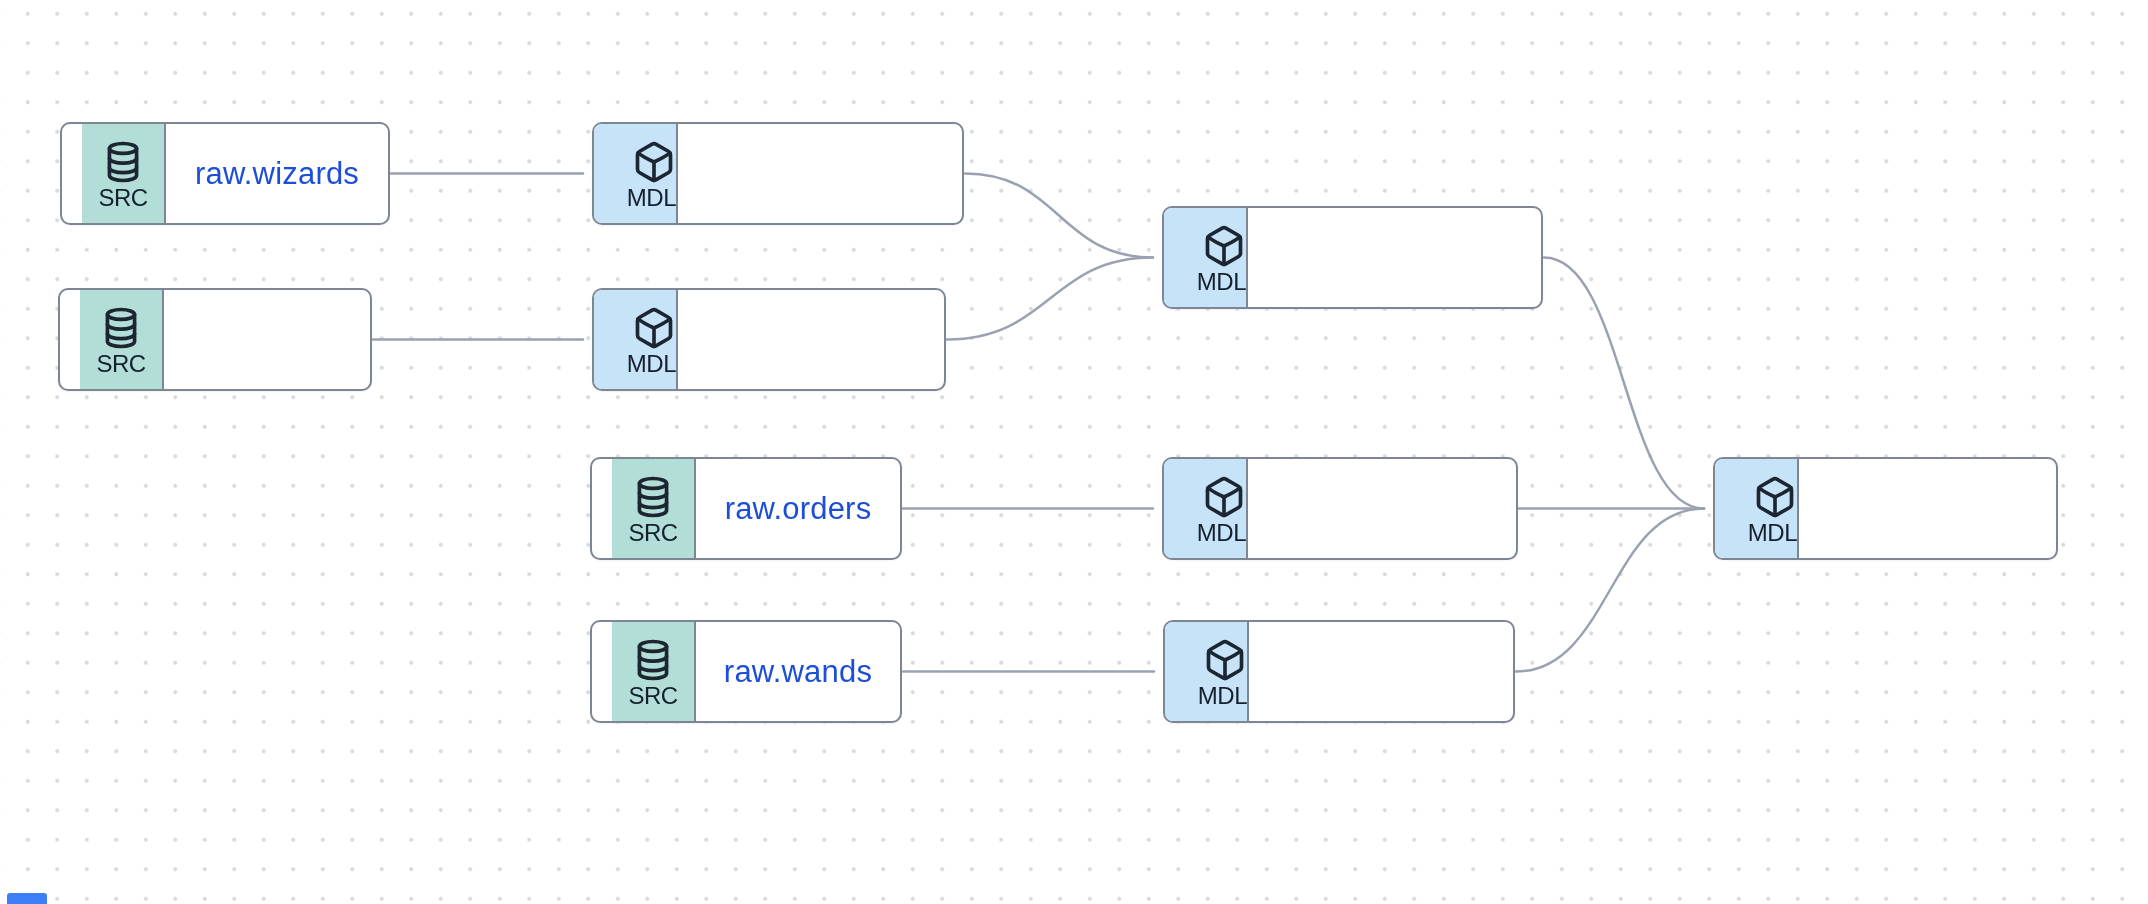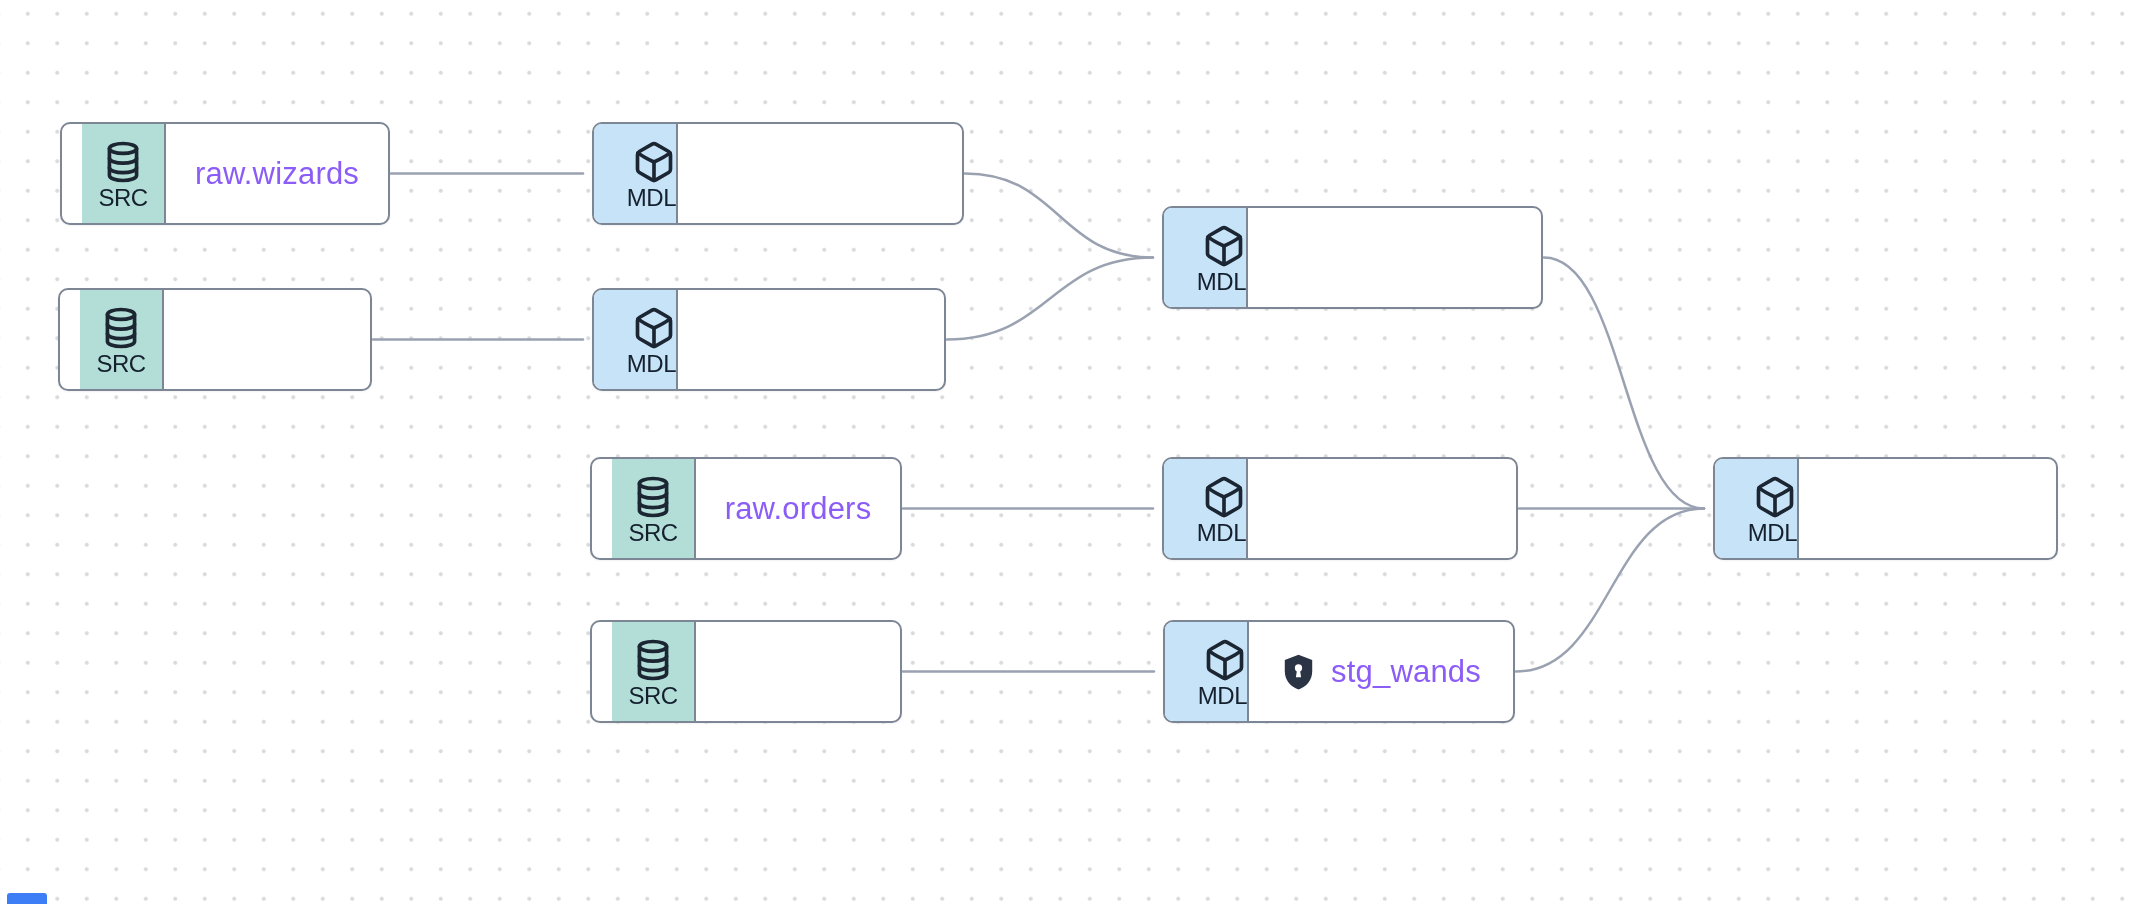--- a/index.html
+++ b/index.html
@@ -33,21 +33,21 @@
     letter-spacing:-0.5px;
   }
   .node-body{
     flex:1;display:flex;align-items:center;justify-content:center;
     gap:15px;padding:0 22px;min-width:0;
   }
   .shield{display:none;align-items:center;}
   .node.has-shield .shield{display:flex;}
   .shield svg{width:35px;height:38px;}
   .node-name{
-    font-size:31px;color:#8b5cf6;white-space:nowrap;letter-spacing:0.2px;
+    font-size:31px;color:#1d4ed8;white-space:nowrap;letter-spacing:0.2px;
   }
   #corner-fragment{
     position:absolute;left:7px;bottom:0;width:40px;height:11px;z-index:3;
     border-radius:3px 3px 0 0;background:var(--fragment-color,#3d7df5);
   }
 </style>
 </head>
 <body style="--edge-color: #9aa2b1; --border-color: #7d8694; --src-badge: #b2ded7; --mdl-badge: #c7e3f8; --fragment-color: #3d7df5;">
 
 <svg id="edges-layer" viewBox="0 0 2148 904" xmlns="http://www.w3.org/2000/svg">
@@ -163,42 +163,36 @@
       <span class="badge-icon">
           <svg viewBox="0 0 24 24" fill="none" stroke="currentColor" stroke-width="2" stroke-linecap="round" stroke-linejoin="round">
             <ellipse cx="12" cy="4.6" rx="7.4" ry="2.7"></ellipse>
             <path d="M4.6 4.6v14.8c0 1.5 3.3 2.7 7.4 2.7s7.4-1.2 7.4-2.7V4.6"></path>
             <path d="M4.6 9.9c0 1.5 3.3 2.7 7.4 2.7s7.4-1.2 7.4-2.7"></path>
             <path d="M4.6 15.1c0 1.5 3.3 2.7 7.4 2.7s7.4-1.2 7.4-2.7"></path>
           </svg>
         </span>
       <span class="badge-label">SRC</span>
     </div>
+    <div class="node-body">
+
+      <span class="node-name">raw.wands</span>
+    </div>
   </div>
     <div class="node model has-shield" style="left: 1163px; top: 620px; width: 352px; height: 103px;">
     <div class="badge">
       <span class="badge-icon">
           <svg viewBox="0 0 24 24" fill="none" stroke="currentColor" stroke-width="2" stroke-linecap="round" stroke-linejoin="round">
             <path d="M21 16V8a2 2 0 0 0-1-1.73l-7-4a2 2 0 0 0-2 0l-7 4A2 2 0 0 0 3 8v8a2 2 0 0 0 1 1.73l7 4a2 2 0 0 0 2 0l7-4A2 2 0 0 0 21 16z"></path>
             <path d="M3.3 7 C6 9.2 9 10.6 12 12 C15 10.6 18 9.2 20.7 7"></path>
             <line x1="12" y1="22.08" x2="12" y2="12"></line>
           </svg>
         </span>
       <span class="badge-label">MDL</span>
     </div>
-    <div class="node-body">
-      <span class="shield">
-        <svg viewBox="0 0 24 26" xmlns="http://www.w3.org/2000/svg">
-          <path d="M12 1.2 L21.4 4.8 V12.4 C21.4 18.6 17.4 23.0 12 25.0 C6.6 23.0 2.6 18.6 2.6 12.4 V4.8 Z" fill="#2b3444"></path>
-          <circle cx="12" cy="10.2" r="2.5" fill="#ffffff"></circle>
-          <path d="M11 11.6 L10.2 16.6 H13.8 L13 11.6 Z" fill="#ffffff"></path>
-        </svg>
-      </span>
-      <span class="node-name">stg_wands</span>
-    </div>
   </div>
     <div class="node model has-shield" style="left: 1713px; top: 457px; width: 345px; height: 103px;">
     <div class="badge">
       <span class="badge-icon">
           <svg viewBox="0 0 24 24" fill="none" stroke="currentColor" stroke-width="2" stroke-linecap="round" stroke-linejoin="round">
             <path d="M21 16V8a2 2 0 0 0-1-1.73l-7-4a2 2 0 0 0-2 0l-7 4A2 2 0 0 0 3 8v8a2 2 0 0 0 1 1.73l7 4a2 2 0 0 0 2 0l7-4A2 2 0 0 0 21 16z"></path>
             <path d="M3.3 7 C6 9.2 9 10.6 12 12 C15 10.6 18 9.2 20.7 7"></path>
             <line x1="12" y1="22.08" x2="12" y2="12"></line>
           </svg>
         </span>

